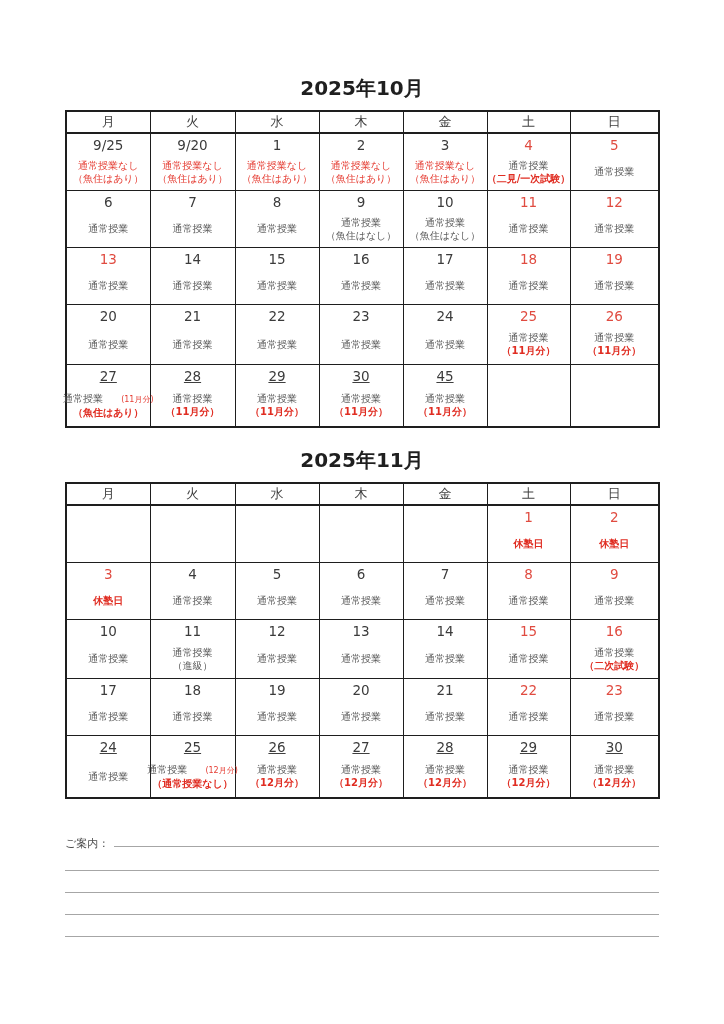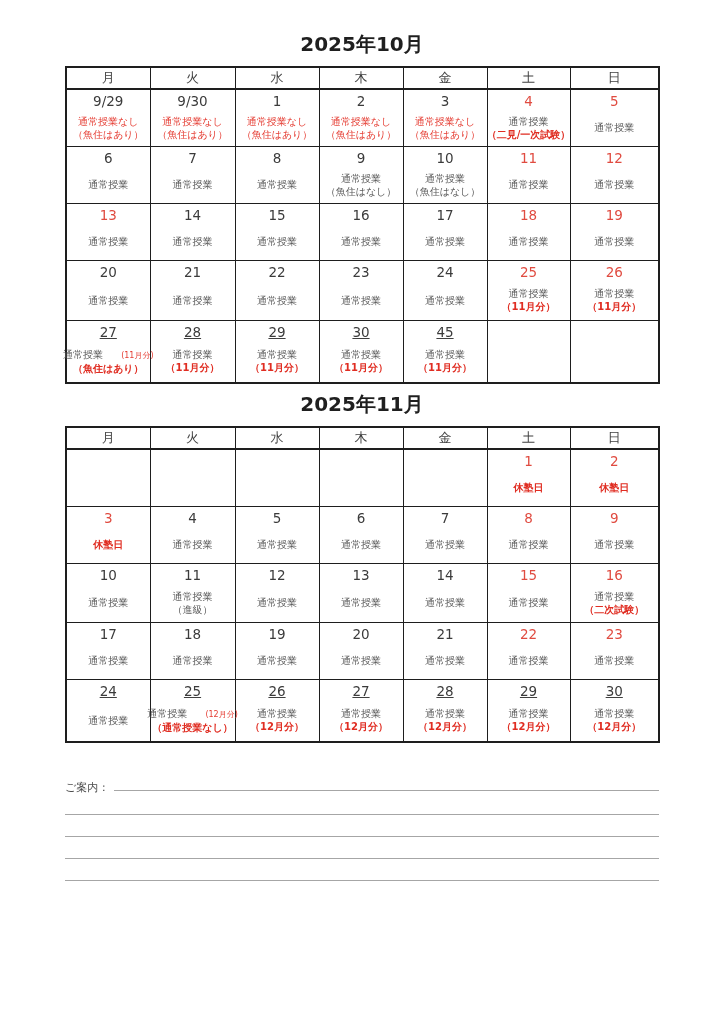--- a/index.html
+++ b/index.html
@@ -8,22 +8,22 @@
     font-family:"DejaVu Sans","Liberation Sans",sans-serif;
     color:#3f3f3f;
     position:relative;
   }
   .page{width:724px;height:1024px;background:#ffffff;overflow:hidden;}
 
   .month-title{
     font-size:20px;font-weight:bold;color:#1f1f1f;
     text-align:center;margin:0;line-height:24px;
   }
-  .month-title.oct{padding-top:32px;}
-  .month-title.nov{padding-top:8px;}
+  .month-title.oct{padding-top:76px;}
+  .month-title.nov{padding-top:20px;}
 
   table.cal{
     border-collapse:collapse;table-layout:fixed;
     width:593px;margin:10px 0 0 65px;
     border:2px solid #1e1e1e;
   }
   table.cal th, table.cal td{
     border:1px solid #1e1e1e;
     padding:0;
   }
@@ -92,28 +92,28 @@
             <th>水</th>
             <th>木</th>
             <th>金</th>
             <th>土</th>
             <th>日</th>
           </tr>
         </thead>
         <tbody>
           <tr>
             <td>
-              <span class="day">9/29</span>
+              <span class="day">9/25</span>
               <div class="notes">
                 <div class="note-line"><span class="s-red">通常授業なし</span></div>
                 <div class="note-line"><span class="s-red">（魚住はあり）</span></div>
               </div>
             </td>
             <td>
-              <span class="day">9/30</span>
+              <span class="day">9/20</span>
               <div class="notes">
                 <div class="note-line"><span class="s-red">通常授業なし</span></div>
                 <div class="note-line"><span class="s-red">（魚住はあり）</span></div>
               </div>
             </td>
             <td>
               <span class="day">1</span>
               <div class="notes">
                 <div class="note-line"><span class="s-red">通常授業なし</span></div>
                 <div class="note-line"><span class="s-red">（魚住はあり）</span></div>

